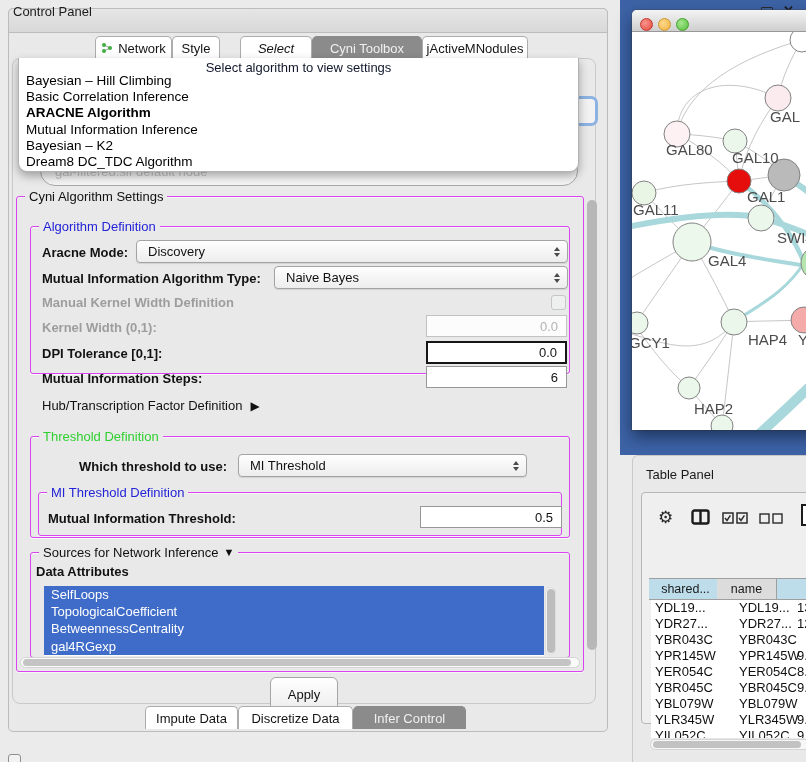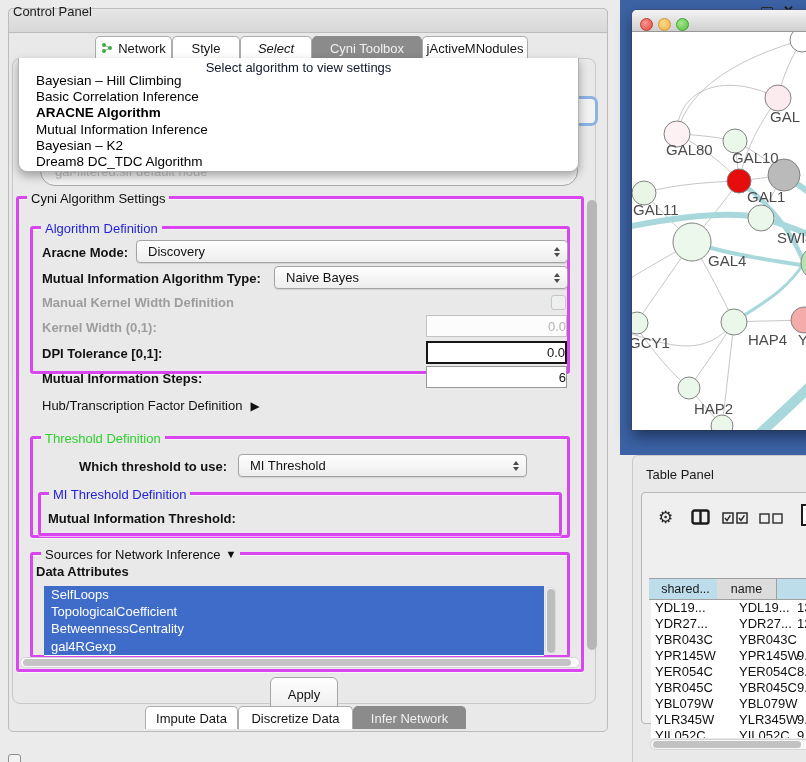--- a/index.html
+++ b/index.html
@@ -11,38 +11,38 @@
   #cp-title{position:absolute;left:13px;top:4px;font-size:13px;color:#1c1c1c;}
   #float-icon{position:absolute;right:33px;top:7px;width:10px;height:10px;border:1.5px solid #2b2b2b;border-radius:1px;background:transparent;}
   #close-icon{position:absolute;right:12px;top:3px;font-size:13px;font-weight:bold;color:#1c1c1c;}
   #cp-body{position:absolute;left:12px;top:58px;width:584px;height:646px;border:1px solid #c9c9c9;border-radius:8px;box-sizing:border-box;background:#e9e9e9;}
   .tab{position:absolute;top:36px;height:23px;background:#fff;border:1px solid #acacac;border-bottom:none;border-radius:5px 5px 0 0;font-size:13px;color:#141414;display:flex;align-items:center;justify-content:center;gap:5px;box-sizing:border-box;z-index:8;}
   .tab.sel{background:#8b8b8b;color:#f0f0f0;border-color:#8b8b8b;}
   .btab{top:706px;z-index:8;}
   
   #algo-popup{position:absolute;left:18px;top:58px;width:561px;height:114px;background:#fff;border:1px solid #b2b2b2;border-top:none;border-radius:0 0 9px 9px;box-shadow:0 4px 10px rgba(0,0,0,.32);box-sizing:border-box;z-index:30;}
   .dd-head{font-size:13px;color:#0f172a;text-align:center;padding-top:2px;height:13px;}
-  .dd-item{font-size:13.5px;color:#000;padding-left:17px;height:16.2px;line-height:16.2px;white-space:nowrap;}
+  .dd-item{font-size:13.5px;color:#000;padding-left:7px;height:16.2px;line-height:16.2px;white-space:nowrap;}
   .dd-item.bold{font-weight:bold;}
   
   #bg-combo{position:absolute;left:40px;top:156px;width:538px;height:30px;background:#f4f4f4;border:1px solid #a9a9a9;border-radius:15px;box-sizing:border-box;z-index:5;display:flex;align-items:center;padding-left:14px;font-size:13px;color:#c3c3c3;}
   #focus-combo-frag{position:absolute;left:572px;top:96px;width:26px;height:30px;border:3px solid #8cb2e2;border-radius:7px;background:#f2f2f2;box-sizing:border-box;z-index:4;}
   
-  .groupbox{position:absolute;border:3px solid #d946ef;border-radius:3px;box-shadow:inset 0 1px 0 rgba(255,255,255,.6),0 1px 0 rgba(255,255,255,.6);box-sizing:border-box;}
+  .groupbox{position:absolute;border:1px solid #d946ef;border-radius:3px;box-shadow:inset 0 1px 0 rgba(255,255,255,.6),0 1px 0 rgba(255,255,255,.6);box-sizing:border-box;}
   .legend{position:absolute;top:-8px;left:8px;background:#e9e9e9;padding:0 4px;font-size:13px;line-height:15px;white-space:nowrap;color:#101010;display:flex;align-items:center;gap:5px;}
   .legend.blue{color:#2323d7;}
   .legend.green{color:#2fd02f;}
   .lbl{position:absolute;font-size:13px;color:#121212;white-space:nowrap;}
   .bold{font-weight:bold;}
   .grayed{color:#9d9d9d;}
   .combo{position:absolute;background:linear-gradient(#fefefe,#ededed);border:1px solid #a3a3a3;border-radius:4px;font-size:13px;color:#121212;display:flex;align-items:center;padding-left:11px;box-sizing:border-box;box-shadow:0 1px 1px rgba(0,0,0,.10);}
   .stepper{position:absolute;right:7px;top:50%;transform:translateY(-50%);display:flex;flex-direction:column;align-items:center;gap:2px;}
   .tri-up{width:0;height:0;border-left:3.5px solid transparent;border-right:3.5px solid transparent;border-bottom:4.5px solid #4a4a4a;}
   .tri-down{width:0;height:0;border-left:3.5px solid transparent;border-right:3.5px solid transparent;border-top:4.5px solid #4a4a4a;}
-  .field{position:absolute;background:#fff;border:1px solid #979797;font-size:13px;color:#121212;display:flex;align-items:center;justify-content:flex-end;padding-right:0;box-sizing:border-box;}
+  .field{position:absolute;background:#fff;border:1px solid #979797;font-size:13px;color:#121212;display:flex;align-items:center;justify-content:flex-end;padding-right:8px;box-sizing:border-box;}
   .field.disabled{background:#fcfcfc;border-color:#c2c2c2;color:#b3b3b3;}
   .field.focused{border:2px solid #161616;}
   .checkbox{position:absolute;width:15px;height:15px;border:1px solid #c6c6c6;border-radius:3px;background:#eef0f0;box-sizing:border-box;}
   .vscroll{position:absolute;width:12px;background:transparent;}
   .vscroll .thumb{position:absolute;left:1px;width:10px;background:#b7b7b7;border-radius:5px;}
   .hscroll{position:absolute;height:11px;background:#fafafa;border:1px solid #d4d4d4;border-radius:6px;box-sizing:border-box;}
   .hscroll .thumb{position:absolute;top:1px;height:7px;background:#c4c4c4;border-radius:4px;}
   .attr-row{height:17.2px;line-height:17.2px;background:#3e6cc8;color:#fff;font-size:13px;padding-left:7px;white-space:nowrap;overflow:hidden;}
   #apply-btn{position:absolute;left:270px;top:677px;width:68px;height:35px;background:linear-gradient(#ffffff,#ececec);border:1px solid #a5a5a5;border-radius:6px;font-size:13px;color:#111;display:flex;align-items:center;justify-content:center;box-sizing:border-box;}
   #hub-row{position:absolute;left:42px;top:398px;font-size:13px;color:#121212;display:flex;align-items:center;gap:8px;}
@@ -90,21 +90,21 @@
       <svg width="12" height="12" viewBox="0 0 12 12">
           <line x1="3" y1="3" x2="9" y2="6" stroke="#9a9a9a" stroke-width="1"></line>
           <line x1="3" y1="9" x2="9" y2="6" stroke="#9a9a9a" stroke-width="1"></line>
           <circle cx="3" cy="3" r="2" fill="#3fae3f"></circle>
           <circle cx="3" cy="9" r="2" fill="#3fae3f"></circle>
           <circle cx="9" cy="6" r="2" fill="#3fae3f"></circle>
         </svg>
     </span>
     <span>Network</span>
   </div>
-  <div class="tab" style="left:172px;width:68px;">
+  <div class="tab" style="left:172px;width:48px;">
     <span>Style</span>
   </div>
   <div class="tab" style="left:240px;width:72px;font-style:italic;">
     <span>Select</span>
   </div>
   <div class="tab sel" style="left:312px;width:110px;">
     <span>Cyni Toolbox</span>
   </div>
   <div class="tab" style="left:422px;width:106px;">
     <span>jActiveMNodules</span>
@@ -188,20 +188,21 @@
         <span class="tri-down"></span>
       </span>
   </div>
 
   <div class="groupbox" style="left:38px;top:492px;width:524px;height:44px;">
     <span class="legend blue">
         <span>MI Threshold Definition</span>
       </span>
   </div>
   <div class="lbl bold" style="left:48px;top:511px;">Mutual Information Threshold:</div>
+  <div class="field" style="left:420px;top:506px;width:142px;height:22px;">0.5</div>
 
   <div class="groupbox" style="left:30px;top:552px;width:540px;height:106px;">
     <span class="legend">
       <span>Sources for Network Inference</span>
       <span style="font-size:11px;">▼</span>
     </span>
   </div>
   <div class="lbl bold" style="left:36px;top:564px;">Data Attributes</div>
   <div class="abs" style="left:44px;top:586px;width:500px;height:70px;background:#fff;overflow:hidden;">
     <div class="attr-row">SelfLoops</div>
@@ -220,21 +221,21 @@
       <span>Apply</span>
     </div>
 
   <div class="tab btab" style="left:145px;width:93px;">
     <span>Impute Data</span>
   </div>
   <div class="tab btab" style="left:238px;width:115px;">
     <span>Discretize Data</span>
   </div>
   <div class="tab btab sel" style="left:353px;width:113px;">
-    <span>Infer Network</span>
+    <span>Infer Control</span>
   </div>
 
   <div id="net-window">
     <div id="net-titlebar">
       <span class="tlight" style="left:8px;background:radial-gradient(circle at 4px 4px,#f9958d,#e4473c);border:1px solid #c23a30;"></span>
       <span class="tlight" style="left:26px;background:radial-gradient(circle at 4px 4px,#fbd98a,#f3b03f);border:1px solid #cf962f;"></span>
       <span class="tlight" style="left:44px;background:radial-gradient(circle at 4px 4px,#a5e68e,#53bf3a);border:1px solid #44a02d;"></span>
     </div>
     <div id="net-canvas">
       <svg width="220" height="398" viewBox="0 0 220 398">

